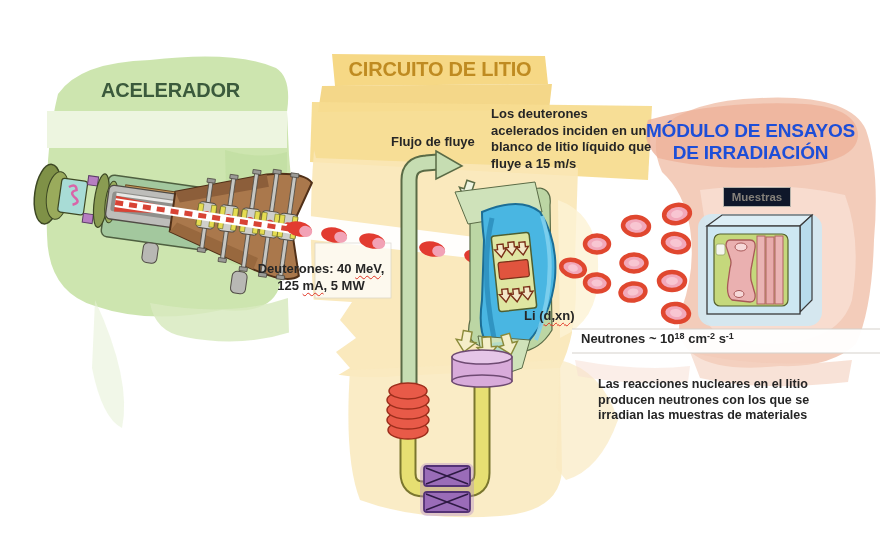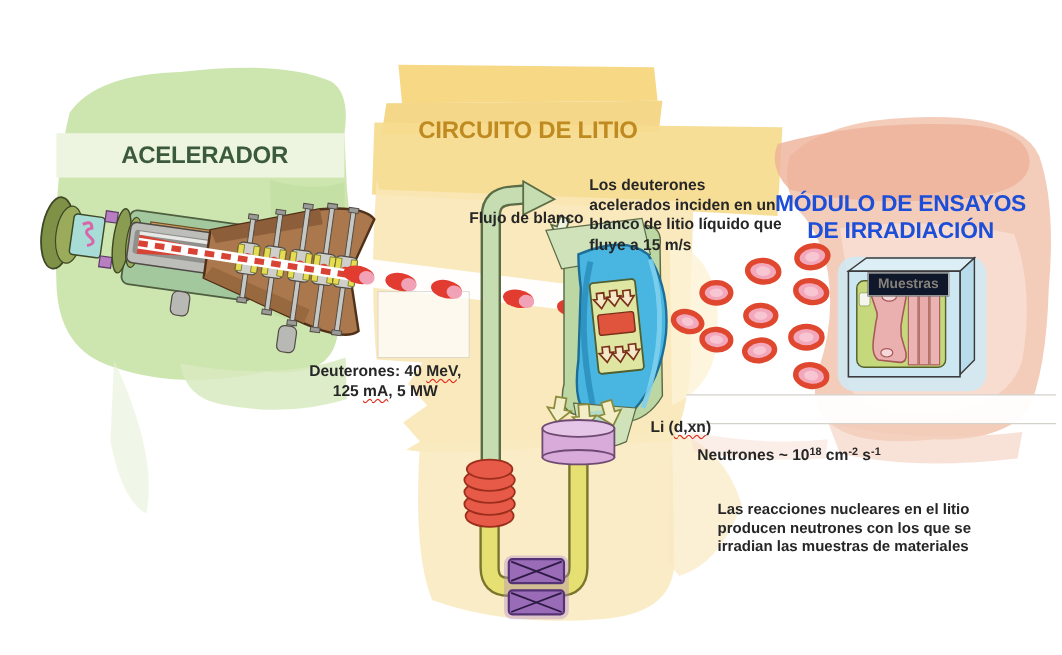--- a/index.html
+++ b/index.html
@@ -1,27 +1,27 @@
 <!DOCTYPE html>
 <html><head>
 <meta charset="utf-8">
 <style>
   html,body{margin:0;padding:0;background:#ffffff;}
   .canvas{position:relative;width:885px;height:546px;overflow:hidden;background:#ffffff;
           font-family:"Liberation Sans","DejaVu Sans",sans-serif;}
   svg.art{position:absolute;left:0;top:0;}
-  .txt{position:absolute;font-weight:bold;color:#262626;white-space:nowrap;margin-top:40px;}
+  .txt{position:absolute;font-weight:bold;color:#262626;white-space:nowrap;}
   .title{font-weight:bold;text-align:center;letter-spacing:-0.2px;}
   .t-accel{left:63px;top:79px;width:215px;font-size:20px;color:#3b5a3c;}
   .t-lith{left:332px;top:58px;width:216px;font-size:20px;color:#bf8b21;}
   .t-mod{left:628px;top:120px;width:245px;font-size:19px;color:#1d4ed8;line-height:22px;}
   .flujo{left:391px;top:134px;font-size:13px;}
   .desc{left:491px;top:106px;font-size:13px;line-height:16.5px;}
   .beamlab{left:250px;top:261px;width:142px;font-size:13px;line-height:16.5px;text-align:center;}
-  .lilab{left:519px;top:308px;font-size:13px;padding-left:23px;}
+  .lilab{left:501px;top:308px;font-size:13px;padding-left:23px;}
   .muestras{left:723px;top:187px;width:66px;height:18px;background:#0f172a;border:1px solid #b6b2aa;
             font-size:11.5px;font-weight:bold;color:#85817a;text-align:center;line-height:18px;}
   .neutlab{left:581px;top:331px;font-size:13px;}
   .note{left:598px;top:377px;width:244px;font-size:12.5px;line-height:15.5px;text-align:left;}
   .wavy{text-decoration:underline;text-decoration-style:wavy;text-decoration-color:#e03020;
         text-decoration-thickness:1px;text-underline-offset:2px;}
   .sup{font-size:9px;vertical-align:4px;}
 </style>
 </head>
 <body>
@@ -293,21 +293,21 @@
 
 <div class="txt title t-accel">ACELERADOR</div>
 
 <div class="txt title t-lith">CIRCUITO DE LITIO</div>
 
 <div class="txt title t-mod">
   <div>MÓDULO DE ENSAYOS</div>
   <div>DE IRRADIACIÓN</div>
 </div>
 
-<div class="txt flujo">Flujo de blanco</div>
+<div class="txt flujo">Flujo de fluye</div>
 
 <div class="txt desc">
   <div>Los deuterones</div>
   <div>acelerados inciden en un</div>
   <div>blanco de litio líquido que</div>
   <div>fluye a 15 m/s</div>
 </div>
 
 <div class="txt beamlab">
   <div><span>Deuterones: 40 </span><span class="wavy">MeV</span><span>,</span></div>

